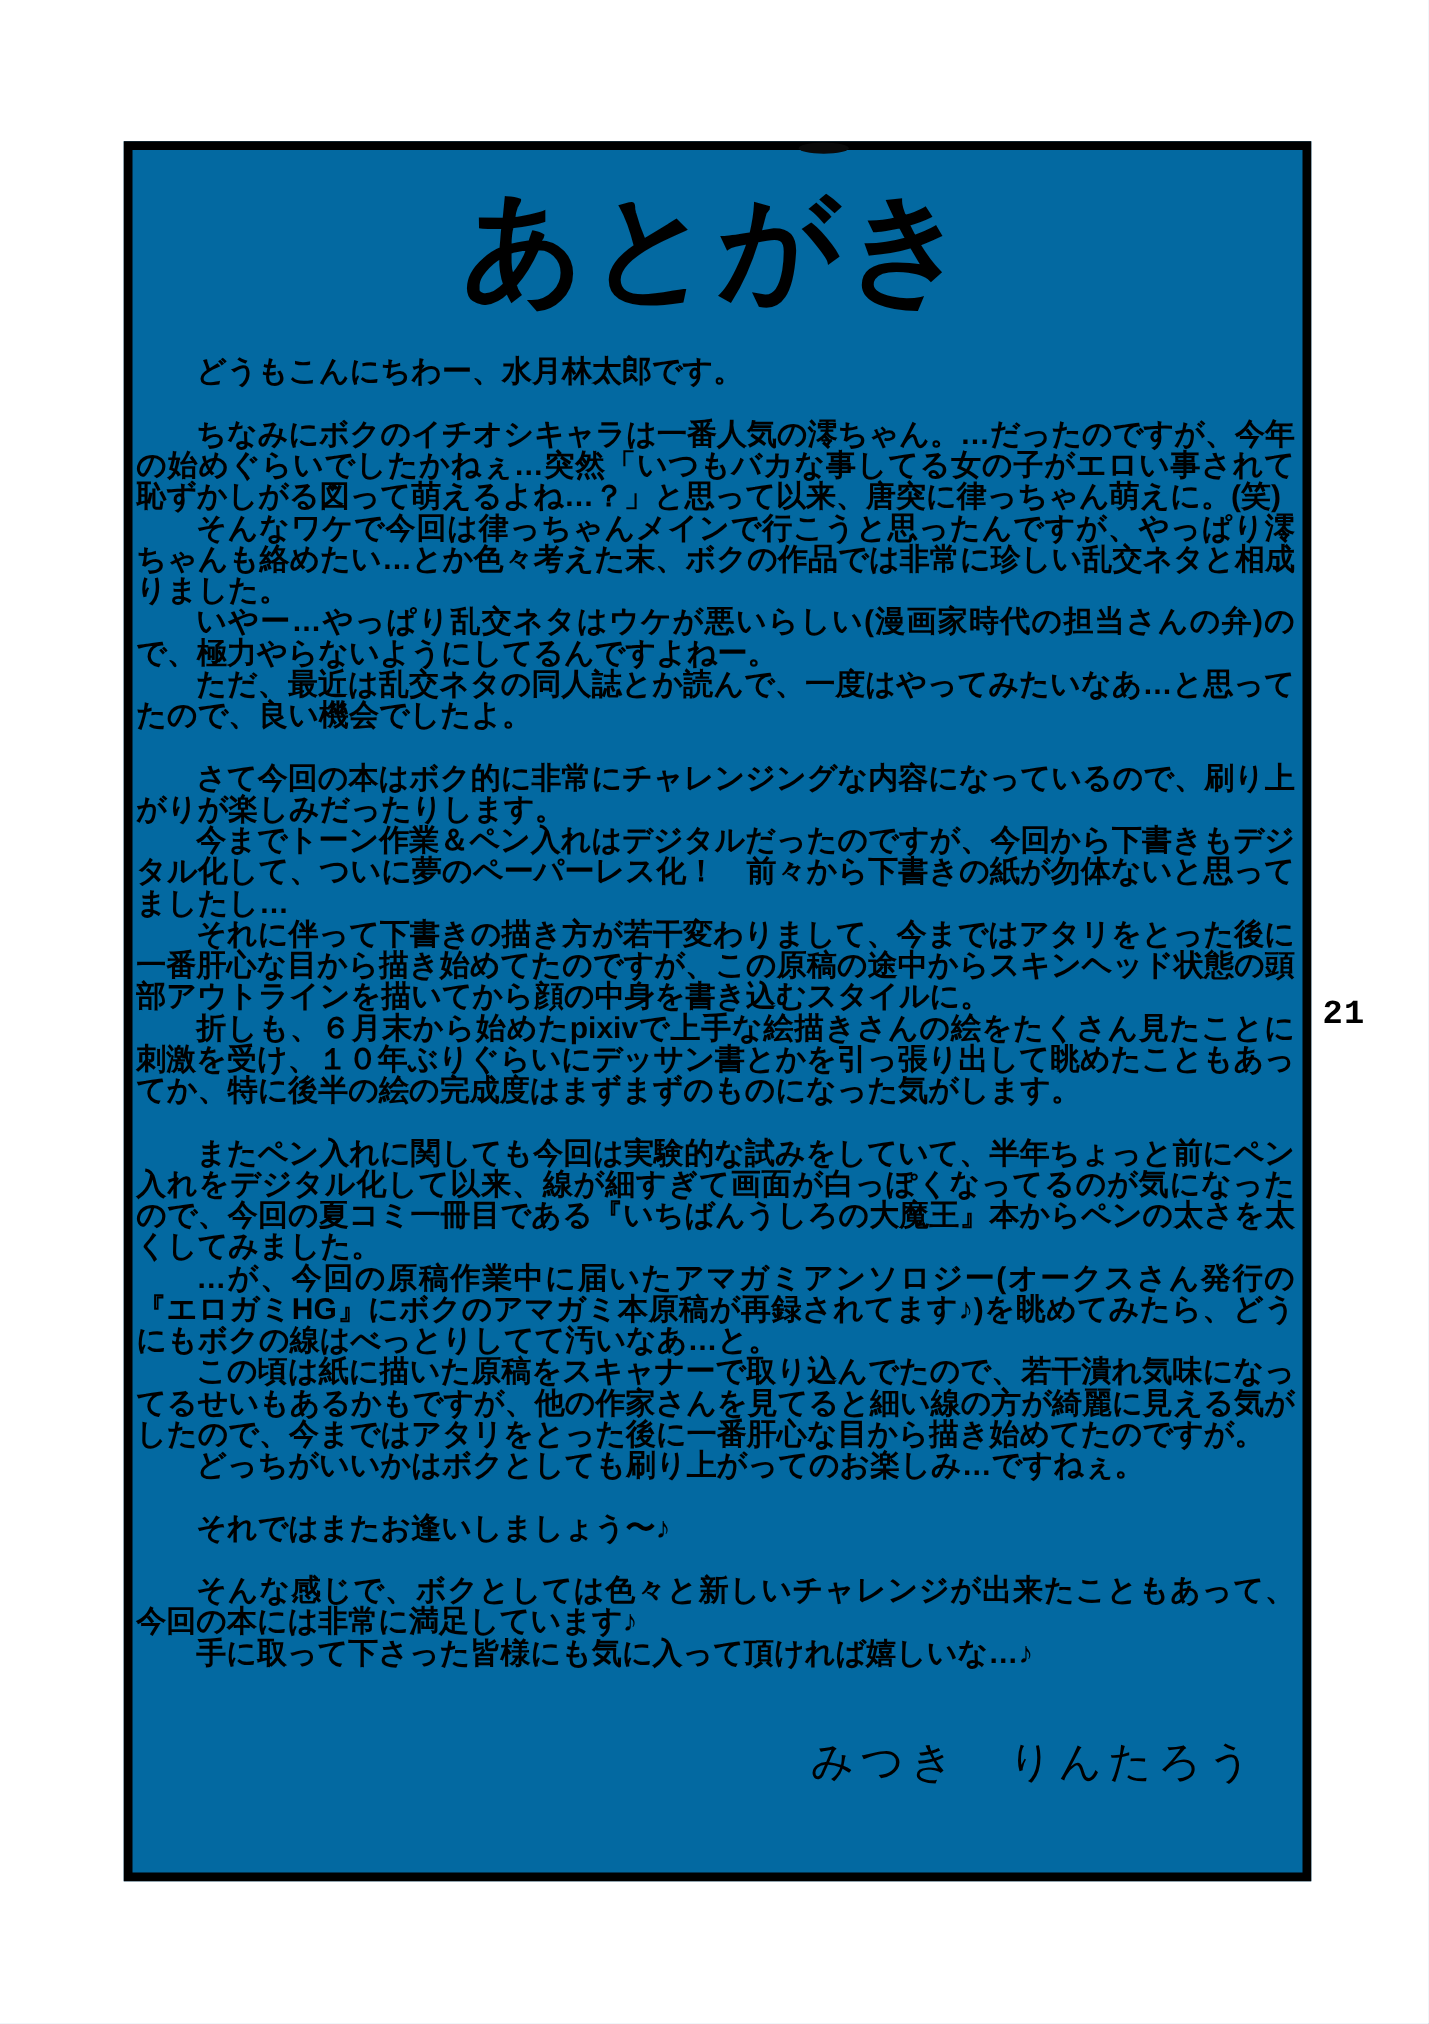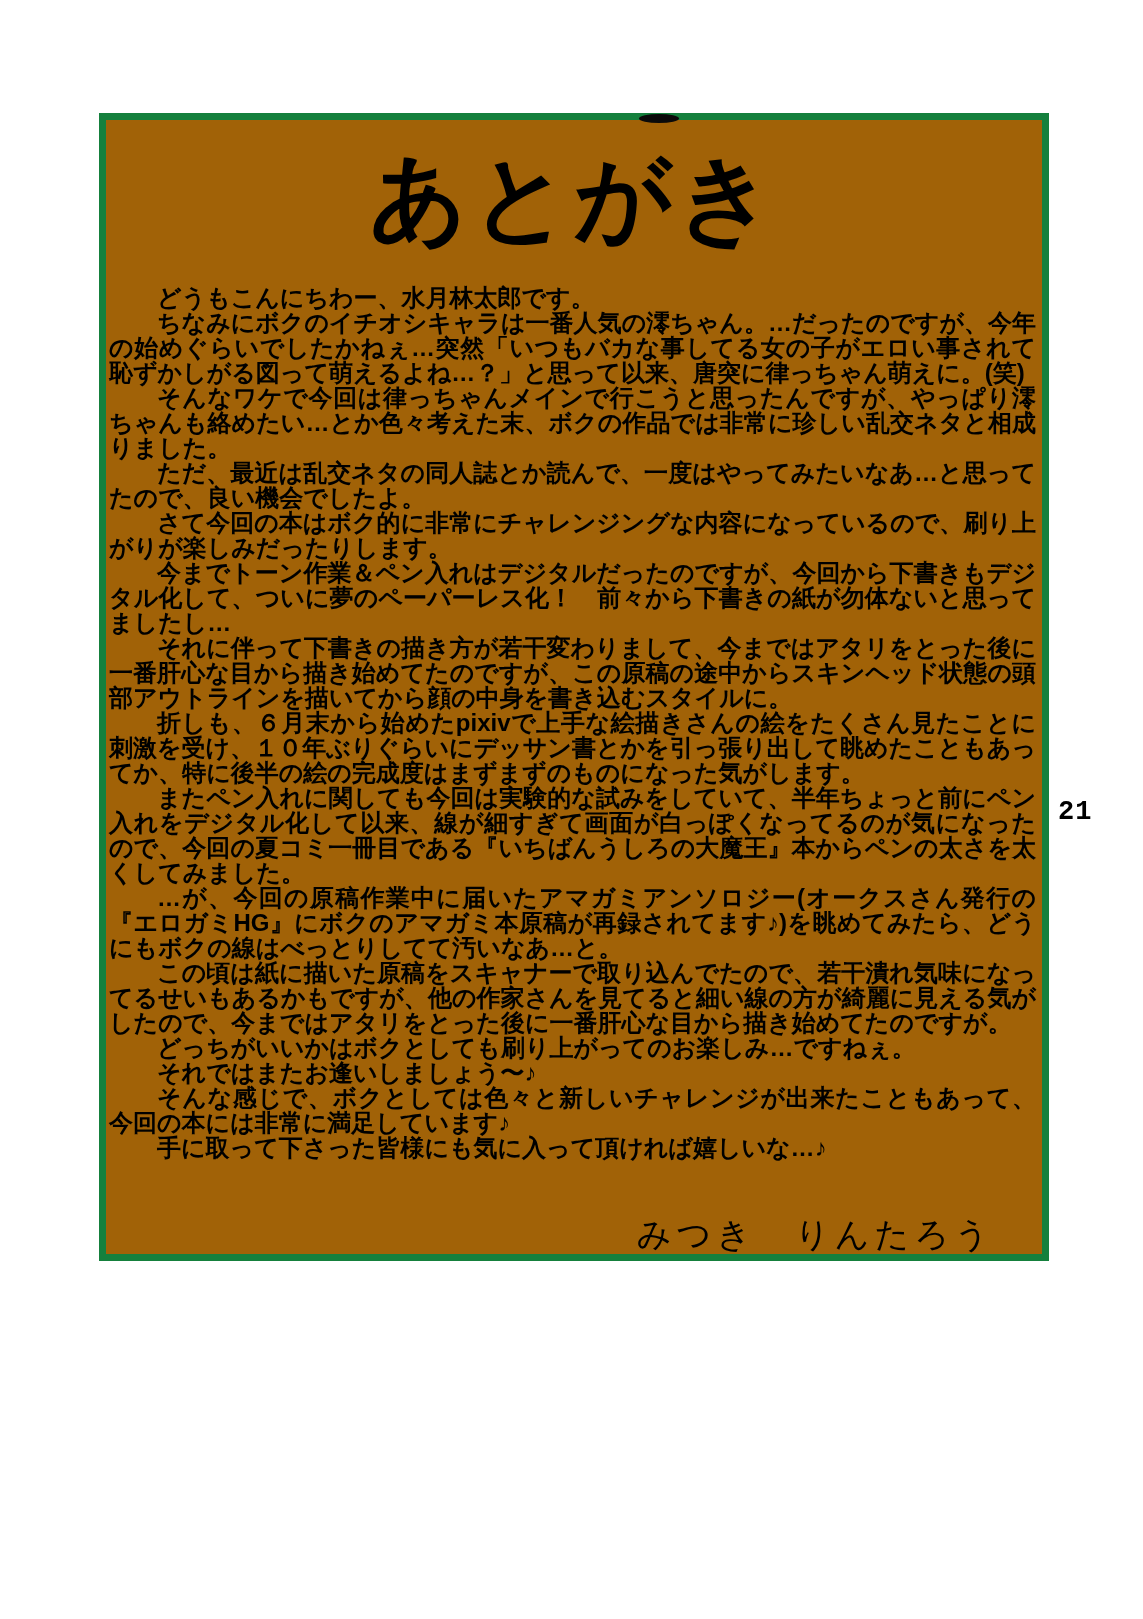--- a/index.html
+++ b/index.html
@@ -13,24 +13,24 @@
     position: relative;
     overflow: hidden;
     font-family: "Liberation Sans", sans-serif;
     color: #000;
   }
   .frame {
     position: absolute;
     left: 99px;
     top: 113px;
     width: 950px;
-    height: 1148px;
-    border: 7px solid #15803d;
+    height: 1392px;
+    border: 7px solid #000000;
     box-sizing: border-box;
-    background: #a16207;
+    background: #0369a1;
   }
   .smudge {
     position: absolute;
     left: 533px;
     top: -6px;
     width: 40px;
     height: 9px;
     background: #0a0a0a;
     border-radius: 50%;
   }
@@ -50,24 +50,25 @@
     font-weight: bold;
     text-align: justify;
     word-break: break-all;
     font-family: "Liberation Sans", "DejaVu Sans", sans-serif;
   }
   .text p {
     margin: 0;
     text-indent: 2em;
   }
   .block + .block {
+    margin-top: 25px;
   }
   .signature {
     margin-top: 52px;
-    padding-right: 48px;
+    padding-right: 36px;
     text-align: right;
     font-family: "Liberation Serif", "DejaVu Serif", serif;
     font-size: 34px;
     font-weight: normal;
     letter-spacing: 5px;
   }
   .pagenum {
     position: absolute;
     left: 1058px;
     top: 797px;
@@ -85,20 +86,21 @@
 
   <h1 class="title">あとがき</h1>
 
   <div class="text">
     <section class="block">
       <p>どうもこんにちわー、水月林太郎です。</p>
     </section>
     <section class="block">
       <p>ちなみにボクのイチオシキャラは一番人気の澪ちゃん。…だったのですが、今年の始めぐらいでしたかねぇ…突然「いつもバカな事してる女の子がエロい事されて恥ずかしがる図って萌えるよね…？」と思って以来、唐突に律っちゃん萌えに。(笑)</p>
       <p>そんなワケで今回は律っちゃんメインで行こうと思ったんですが、やっぱり澪ちゃんも絡めたい…とか色々考えた末、ボクの作品では非常に珍しい乱交ネタと相成りました。</p>
+      <p>いやー…やっぱり乱交ネタはウケが悪いらしい(漫画家時代の担当さんの弁)ので、極力やらないようにしてるんですよねー。</p>
       <p>ただ、最近は乱交ネタの同人誌とか読んで、一度はやってみたいなあ…と思ってたので、良い機会でしたよ。</p>
     </section>
     <section class="block">
       <p>さて今回の本はボク的に非常にチャレンジングな内容になっているので、刷り上がりが楽しみだったりします。</p>
       <p>今までトーン作業＆ペン入れはデジタルだったのですが、今回から下書きもデジタル化して、ついに夢のペーパーレス化！　前々から下書きの紙が勿体ないと思ってましたし…</p>
       <p>それに伴って下書きの描き方が若干変わりまして、今まではアタリをとった後に一番肝心な目から描き始めてたのですが、この原稿の途中からスキンヘッド状態の頭部アウトラインを描いてから顔の中身を書き込むスタイルに。</p>
       <p>折しも、６月末から始めたpixivで上手な絵描きさんの絵をたくさん見たことに刺激を受け、１０年ぶりぐらいにデッサン書とかを引っ張り出して眺めたこともあってか、特に後半の絵の完成度はまずまずのものになった気がします。</p>
     </section>
     <section class="block">
       <p>またペン入れに関しても今回は実験的な試みをしていて、半年ちょっと前にペン入れをデジタル化して以来、線が細すぎて画面が白っぽくなってるのが気になったので、今回の夏コミ一冊目である『いちばんうしろの大魔王』本からペンの太さを太くしてみました。</p>

